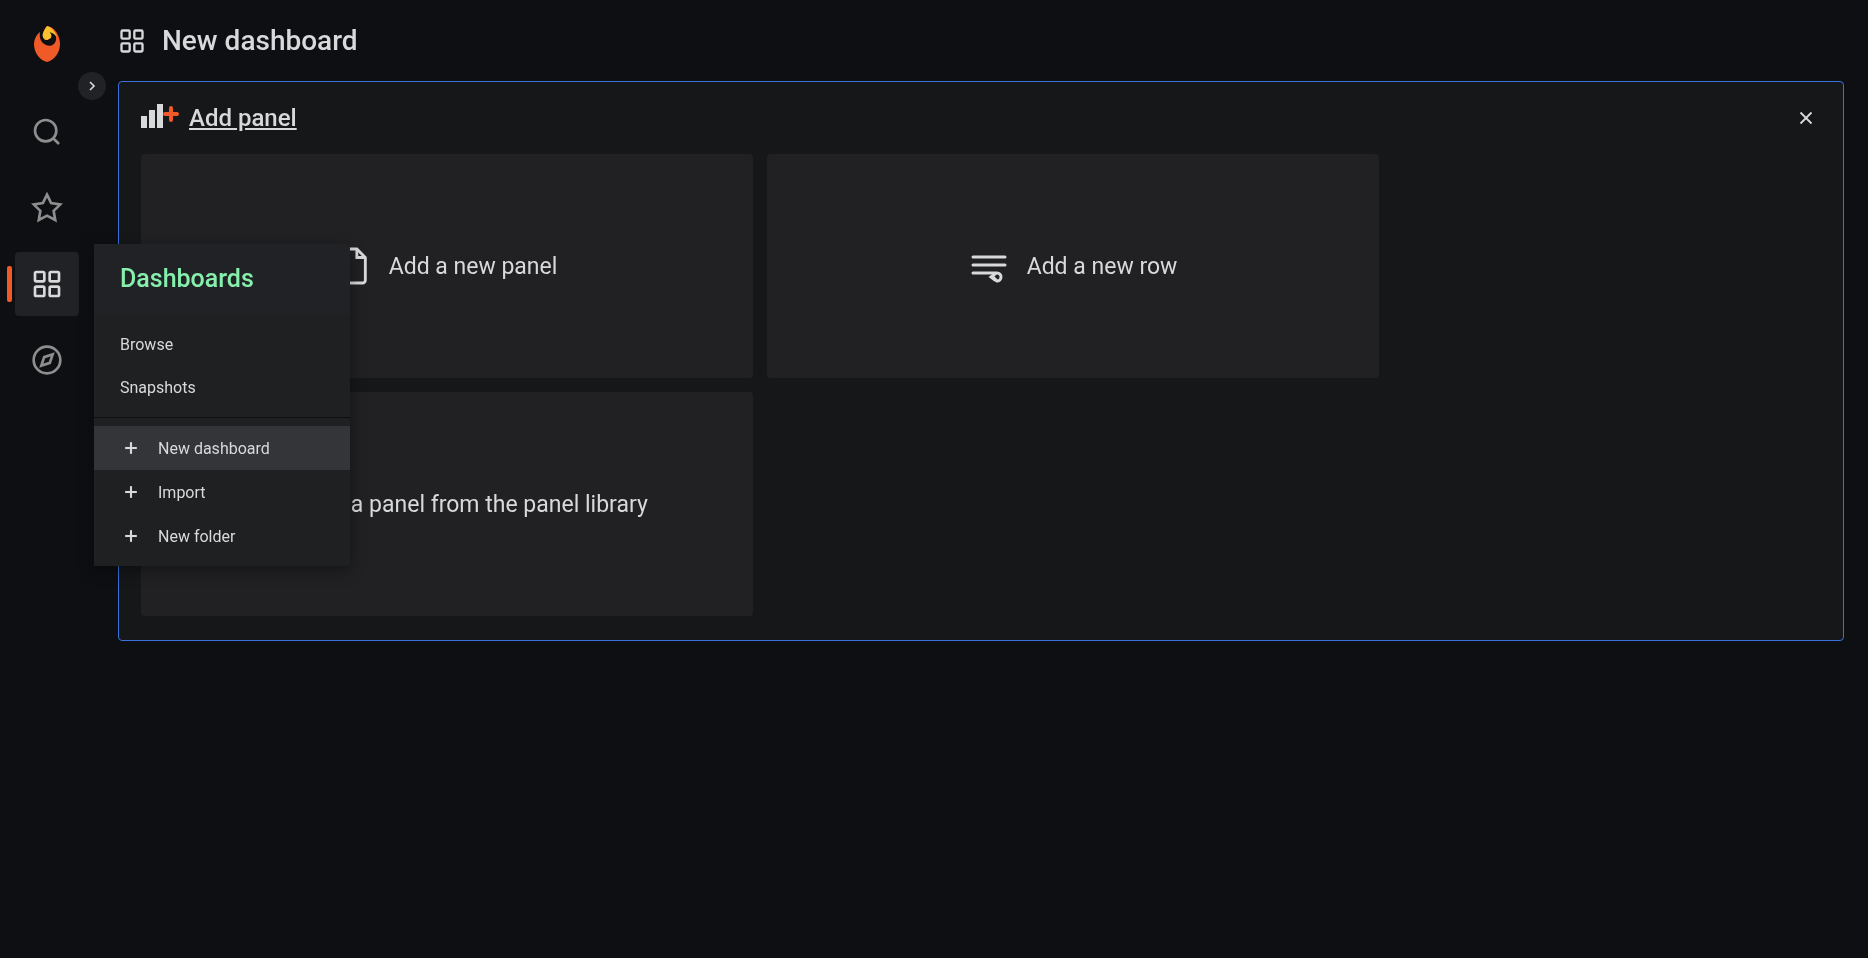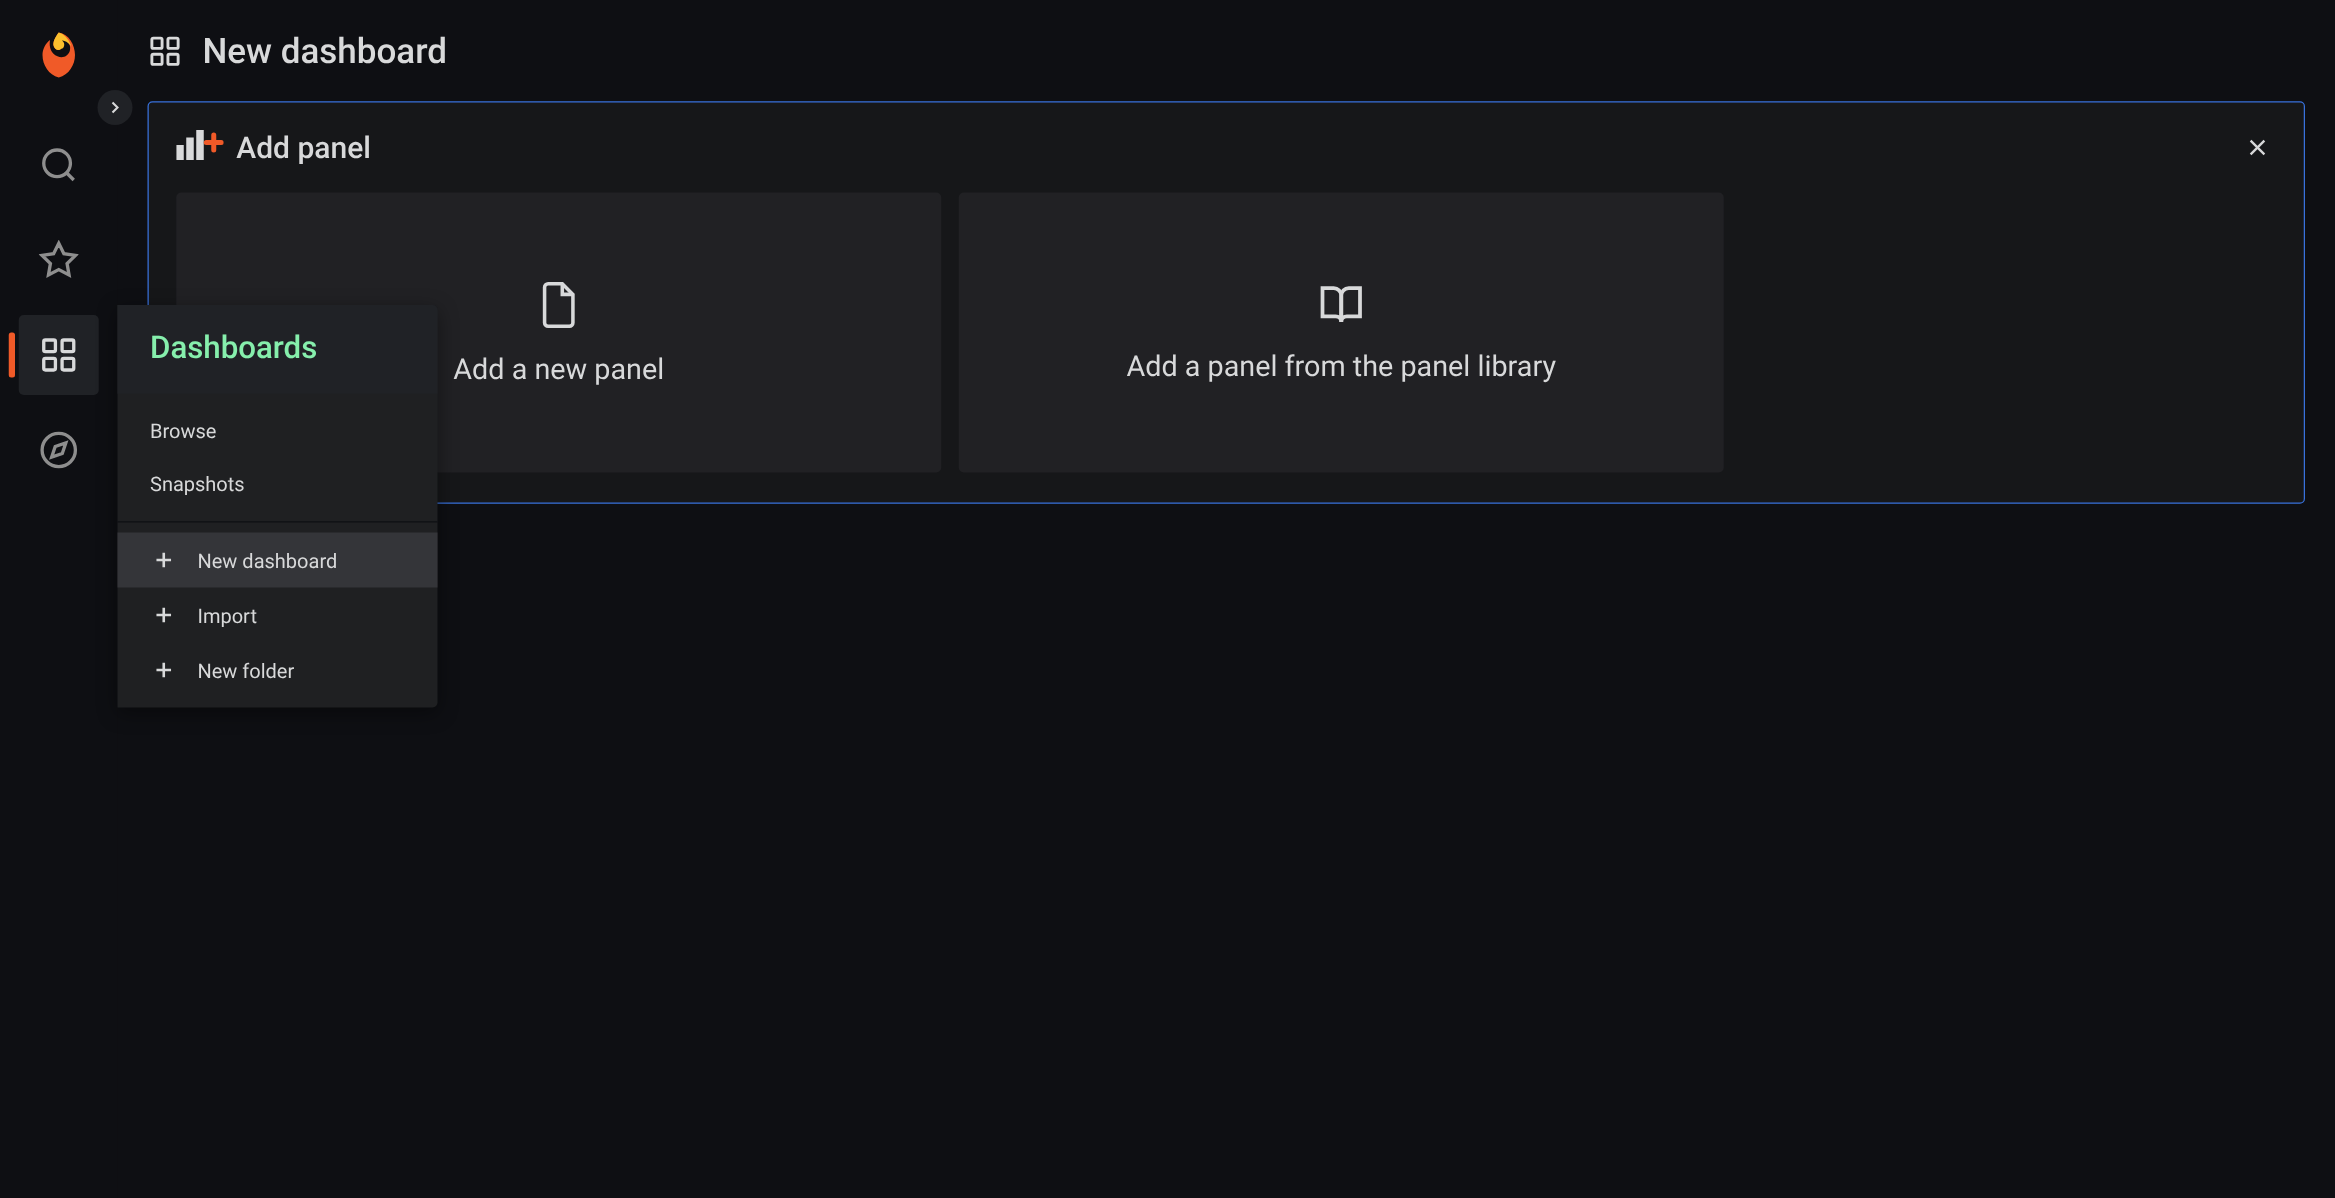--- a/index.html
+++ b/index.html
@@ -108,20 +108,21 @@
     .add-panel-header {
       display: flex;
       align-items: center;
       justify-content: space-between;
       margin-bottom: 20px;
     }
     .add-panel-title-wrap {
       display: flex;
       align-items: center;
       gap: 10px;
+      text-decoration: underline;
     }
     .add-panel-title {
       font-size: 24px;
       font-weight: 500;
       color: #d8d9da;
     }
     .close-btn {
       cursor: pointer;
       display: flex;
       align-items: center;
@@ -132,21 +133,20 @@
       display: flex;
       flex-wrap: wrap;
       gap: 14px;
     }
     .panel-option {
       width: 612px;
       height: 224px;
       background: #212124;
       border-radius: 4px;
       display: flex;
-      flex-direction: column;
       align-items: center;
       justify-content: center;
       gap: 18px;
       cursor: pointer;
     }
     .panel-option-icon {
       display: flex;
       align-items: center;
       justify-content: center;
     }
@@ -280,20 +280,31 @@
       <div class="panel-option">
         <span class="panel-option-icon">
           <svg width="34" height="40" viewBox="0 0 24 28" fill="none" stroke="#d8d9da" stroke-width="2">
             <path d="M14 2 H6 a2 2 0 0 0 -2 2 v20 a2 2 0 0 0 2 2 h12 a2 2 0 0 0 2 -2 V8 z"></path>
             <polyline points="14 2 14 8 20 8"></polyline>
           </svg>
         </span>
         <span class="panel-option-label">Add a new panel</span>
       </div>
 
+      <div class="panel-option">
+        <span class="panel-option-icon">
+          <svg width="40" height="34" viewBox="0 0 40 34" fill="none" stroke="#d8d9da" stroke-width="3" stroke-linecap="round">
+            <line x1="4" y1="8" x2="36" y2="8"></line>
+            <line x1="4" y1="16" x2="36" y2="16"></line>
+            <path d="M4 24 H28 a4 4 0 0 1 0 8 L24 28"></path>
+            <polyline points="26 25 22 28 26 31" fill="none"></polyline>
+          </svg>
+        </span>
+        <span class="panel-option-label">Add a new row</span>
+      </div>
 
       <div class="panel-option">
         <span class="panel-option-icon">
           <svg width="40" height="36" viewBox="0 0 24 24" fill="none" stroke="#d8d9da" stroke-width="2">
             <path d="M2 3h6a4 4 0 0 1 4 4v14a3 3 0 0 0-3-3H2z"></path>
             <path d="M22 3h-6a4 4 0 0 0-4 4v14a3 3 0 0 1 3-3h7z"></path>
           </svg>
         </span>
         <span class="panel-option-label">Add a panel from the panel library</span>
       </div>

